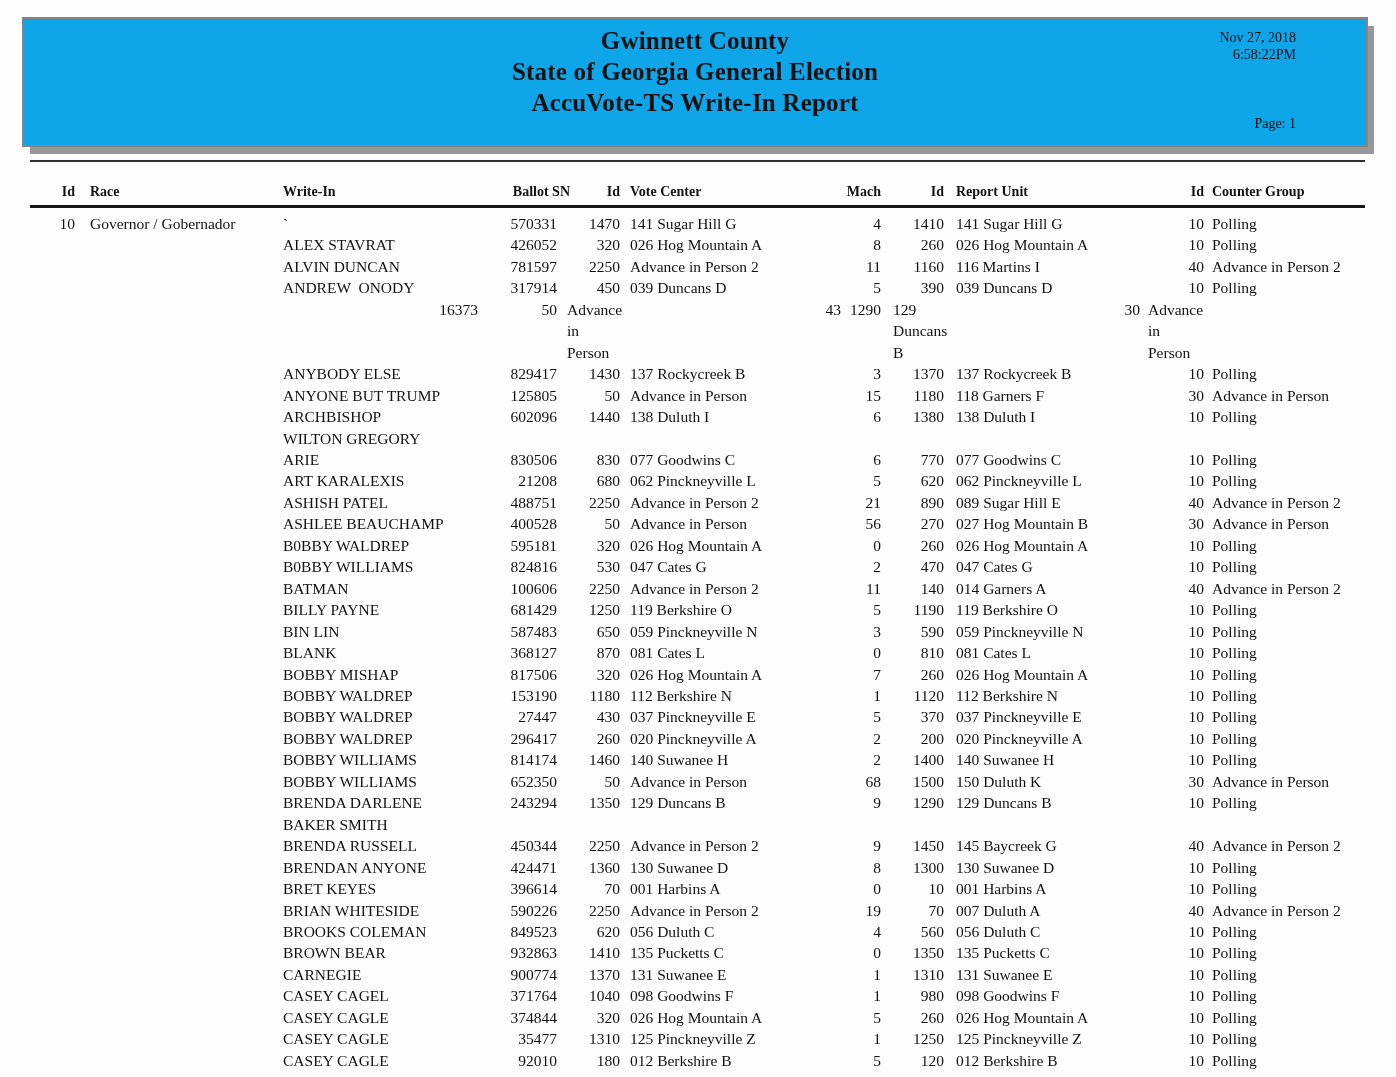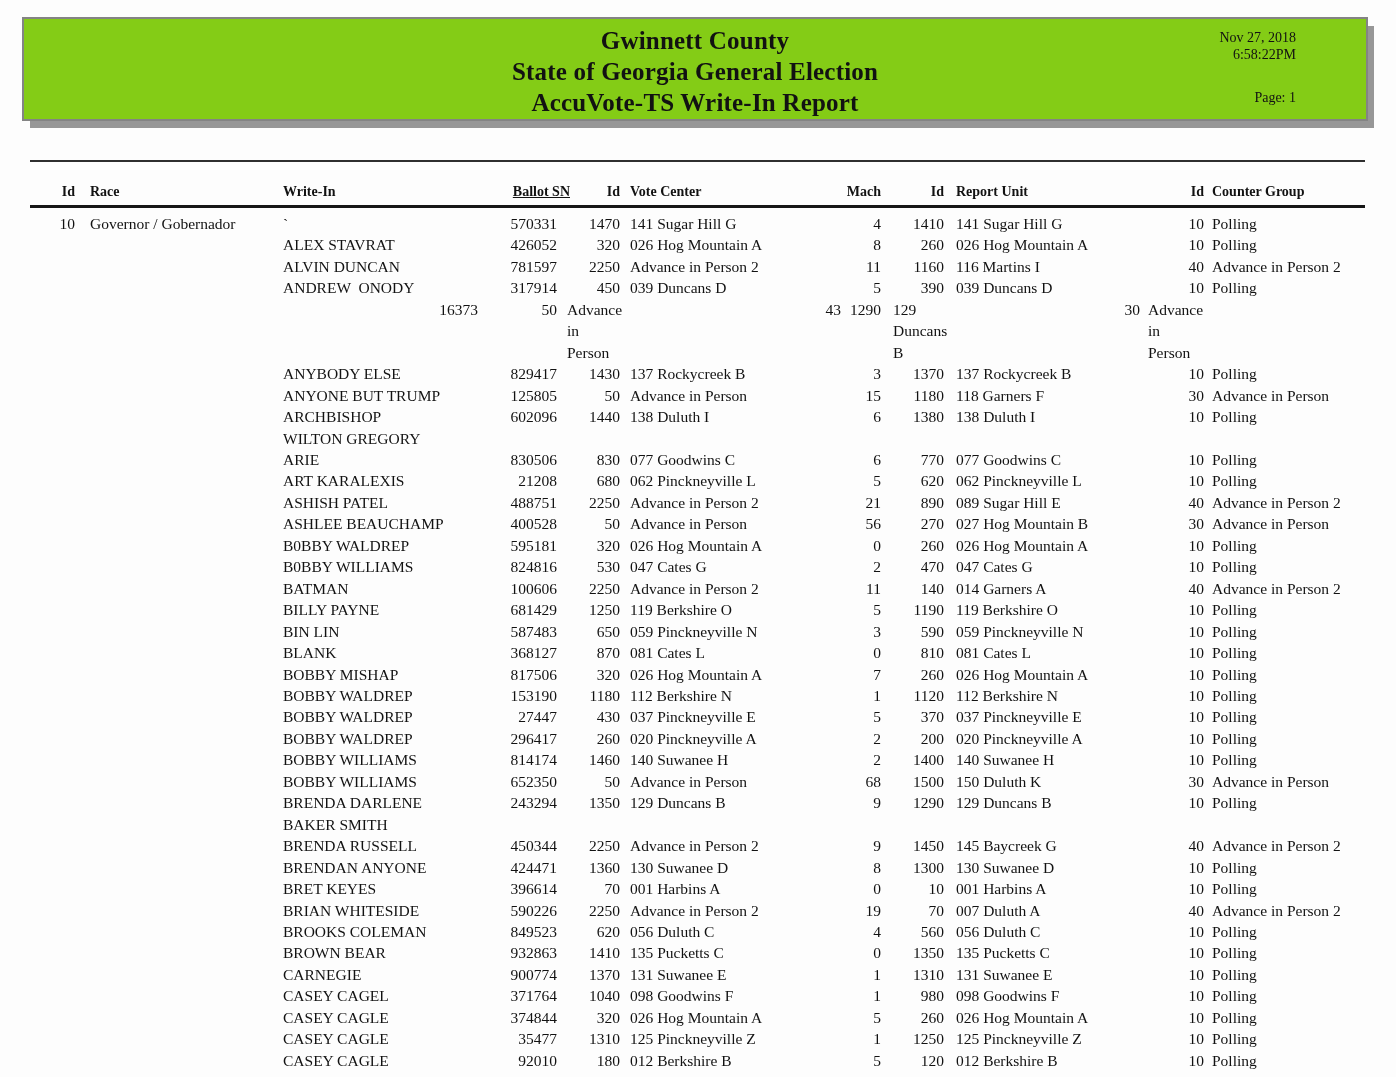--- a/index.html
+++ b/index.html
@@ -8,22 +8,22 @@
     width:1396px; height:1077px;
     background:#fdfdfd;
     font-family:"Liberation Serif", serif;
     color:#121212;
   }
   .page { position:relative; width:1396px; height:1077px; overflow:hidden; }
 
   
   .title-box {
     position:absolute; left:22px; top:17px;
-    width:1346px; height:104px;
-    background:#84cc16;
+    width:1346px; height:130px;
+    background:#0ea5e9;
     border:2px solid #848484;
     box-shadow:7px 8px 0 -1px #979797;
   }
   .titles {
     position:absolute; left:0; right:0; top:6px;
     text-align:center;
     font-weight:bold;
     font-size:25px;
     line-height:31px;
     letter-spacing:0.2px;
@@ -60,21 +60,21 @@
     grid-template-columns:var(--cols);
     align-items:start;
   }
   .cell { font-size:15.5px; line-height:21.45px; }
   .num  { text-align:right; }
   .pad8  { padding-left:8px; }
   .pad10 { padding-left:10px; }
   .pad12 { padding-left:12px; }
   .pad15 { padding-left:15px; }
   .pre   { white-space:pre-wrap; }
-  .hdr-ballot { margin-right:-13px;text-decoration:underline; }
+  .hdr-ballot { margin-right:-13px; }
 </style>
 </head>
 <body>
 
 <div class="page">
 
   <div class="title-box">
     <div class="titles">
       <div>Gwinnett County</div>
       <div>State of Georgia General Election</div>

